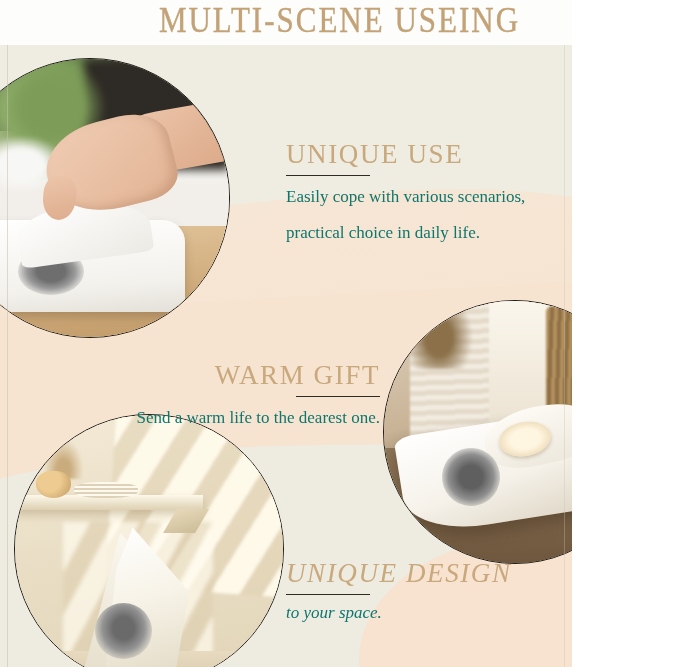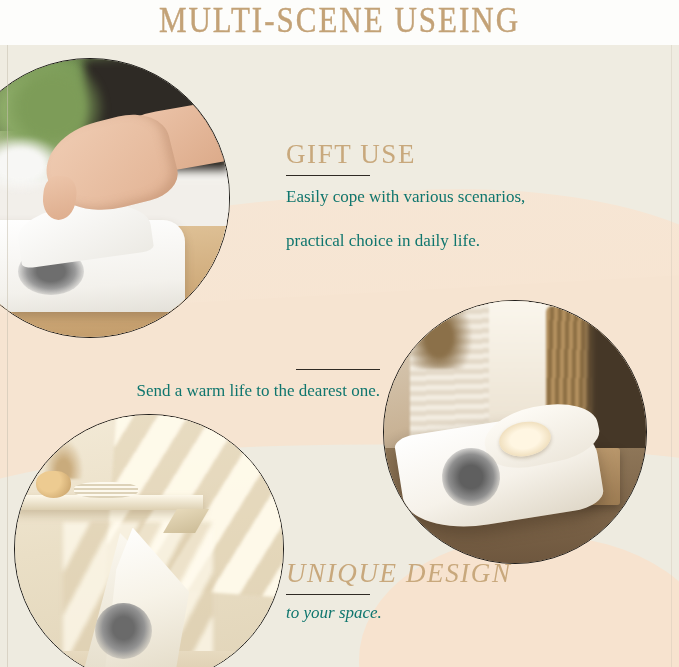--- a/index.html
+++ b/index.html
@@ -2,21 +2,21 @@
 <html><head>
 <meta charset="utf-8">
 <style>
   html,body{margin:0;padding:0;}
   body{
     width:679px;height:667px;
     background:#ffffff;
     font-family:"Liberation Serif", serif;
     overflow:hidden;
   }
-  #stage{position:relative;width:679px;height:667px;overflow:hidden;background:#fdfdfb;}
+  #stage{position:relative;width:572px;height:667px;overflow:hidden;background:#fdfdfb;}
 
   
   .topband{position:absolute;left:0;top:0;width:679px;height:45px;background:#fdfdfb;z-index:30;}
   .title{
     position:absolute;left:0;top:-1px;width:679px;height:42px;
     display:flex;align-items:center;justify-content:center;
     font-family:"Liberation Serif", serif;
     font-size:31px;letter-spacing:2.0px;
     color:#c3a277;
     font-weight:400;
@@ -242,27 +242,28 @@
         <div class="c3-vase2"></div>
         <div class="c3-plates"></div>
         <div class="c3-floor"></div>
         <div class="c3-towel2"></div>
         <div class="c3-towel"></div>
         <div class="c3-print"></div>
       </div>
     </div>
 
     <div class="block" id="b1">
-      <div class="head">GIFT USE</div>
+      <div class="head">UNIQUE USE</div>
       <div class="rule"></div>
       <div class="body">Easily cope with various scenarios,</div>
-      <div class="body" style="margin-top:16px">practical choice in daily life.</div>
+      <div class="body" style="margin-top:8px">practical choice in daily life.</div>
     </div>
 
     <div class="block" id="b2">
+      <div class="head">WARM GIFT</div>
       <div class="rule"></div>
       <div class="body">Send a warm life to the dearest one.</div>
     </div>
 
     <div class="block" id="b3">
       <div class="head">UNIQUE DESIGN</div>
       <div class="rule"></div>
       <div class="body" style="margin-top:4px">to your space.</div>
     </div>
   </div>

